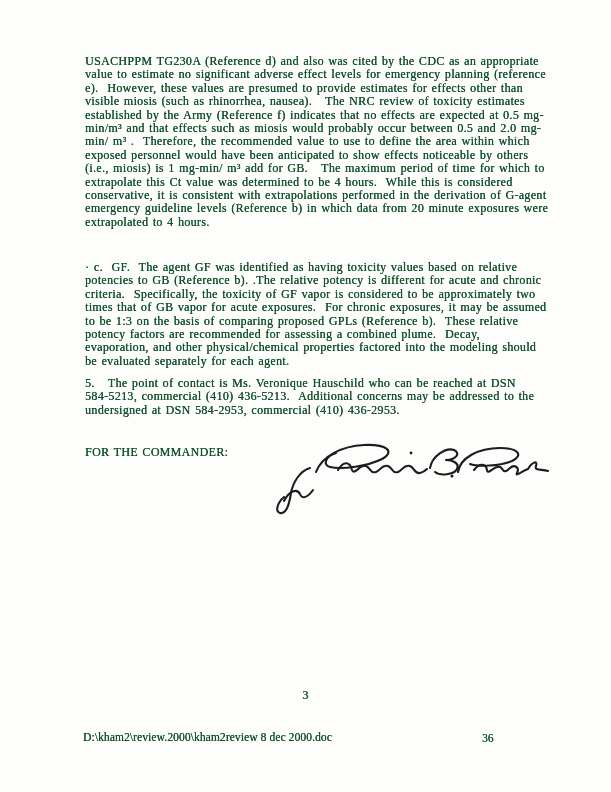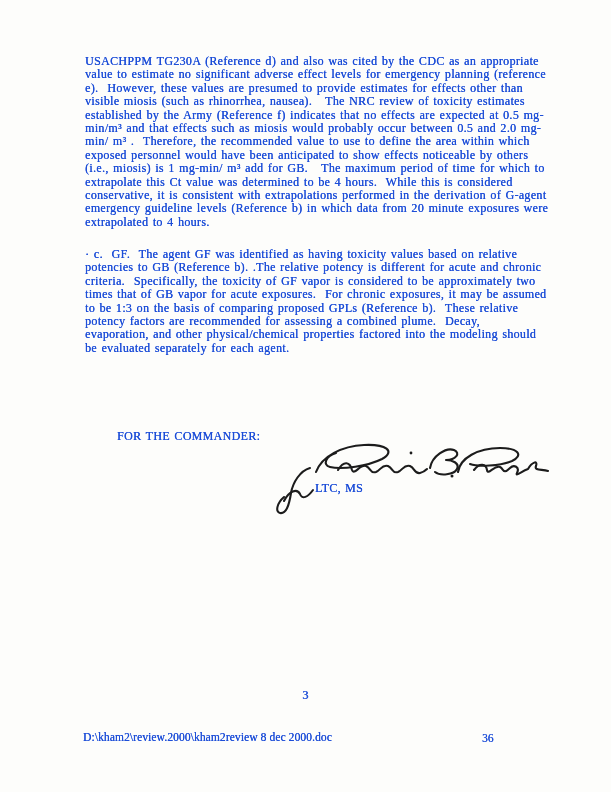--- a/index.html
+++ b/index.html
@@ -3,35 +3,35 @@
 <meta charset="utf-8">
 <style>
   html,body{margin:0;padding:0;background:#e8e8e8;}
   .page{
     position:relative;
     width:611px;height:792px;
     margin:0 auto;
     background:#fdfdfb;
     overflow:hidden;
     font-family:"Liberation Serif","DejaVu Serif",serif;
-    color:#1d4ed8;
+    color:#14532d;
   }
   .block{
     position:absolute;
     white-space:pre;
     font-size:12px;
     line-height:13.4px;
     letter-spacing:0.33px;
     word-spacing:1.1px;
     text-shadow:0.25px 0 0 currentColor;
   }
   .para-continuation{left:85px;top:55px;}
-  .para-c{left:85px;top:248px;}
+  .para-c{left:85px;top:261px;}
   .para-5{left:85px;top:377px;}
-  .commander-line{left:85px;top:430px;margin-left:32px;}
+  .commander-line{left:85px;top:446px;}
   .sig-svg{position:absolute;left:230px;top:440px;}
   .sig-block{
     position:absolute;left:315px;top:482px;
     font-size:12px;line-height:13.8px;letter-spacing:0.3px;word-spacing:1px;
     text-shadow:0.25px 0 0 currentColor;
   }
   .sig-line{white-space:pre;}
   .sig-line.indent{margin-left:17px;}
   .page-number{
     position:absolute;left:0;top:688px;width:611px;
@@ -71,20 +71,23 @@
 
   <div class="block para-c">· c.  GF.  The agent GF was identified as having toxicity values based on relative
 potencies to GB (Reference b). .The relative potency is different for acute and chronic
 criteria.  Specifically, the toxicity of GF vapor is considered to be approximately two
 times that of GB vapor for acute exposures.  For chronic exposures, it may be assumed
 to be 1:3 on the basis of comparing proposed GPLs (Reference b).  These relative
 potency factors are recommended for assessing a combined plume.  Decay,
 evaporation, and other physical/chemical properties factored into the modeling should
 be evaluated separately for each agent.</div>
 
+  <div class="block para-5">5.   The point of contact is Ms. Veronique Hauschild who can be reached at DSN
+584-5213, commercial (410) 436-5213.  Additional concerns may be addressed to the
+undersigned at DSN 584-2953, commercial (410) 436-2953.</div>
 
   <div class="block commander-line">FOR THE COMMANDER:</div>
 
   <svg class="sig-svg" width="330" height="80" viewBox="0 0 330 80" aria-hidden="true">
 
     <g>
       <path class="ink" d="M 80,28 C 70,31 63,42 61,53 C 59,66 56,74 50,73 C 45,72 47,63 54,57"></path>
       <path class="ink" d="M 54,61 C 59,51 67,48 70,54 C 72,60 78,57 83,50"></path>
     </g>
 
@@ -99,21 +102,20 @@
       <circle cx="222" cy="36" r="1.5" fill="#1c1c1c"></circle>
     </g>
 
     <g>
       <path class="ink" d="M 228,32 C 230,18 248,8 270,8 C 288,8 294,15 282,21 C 270,26 248,27 240,24"></path>
       <path class="ink" d="M 244,30 C 250,22 256,24 257,30 C 258,36 264,25 270,27 C 274,29 273,35 280,28 C 284,24 290,27 287,33 C 285,37 292,31 298,29 C 302,22 308,20 306,26 C 304,31 312,29 318,31"></path>
     </g>
   </svg>
 
   <div class="sig-block">
-    <div class="sig-line">LTC, MS</div>
   </div>
 
   <div class="page-number">3</div>
 
   <div class="footer-path">D:\kham2\review.2000\kham2review 8 dec 2000.doc</div>
 
   <div class="footer-ref">36</div>
 
 </div>
 

